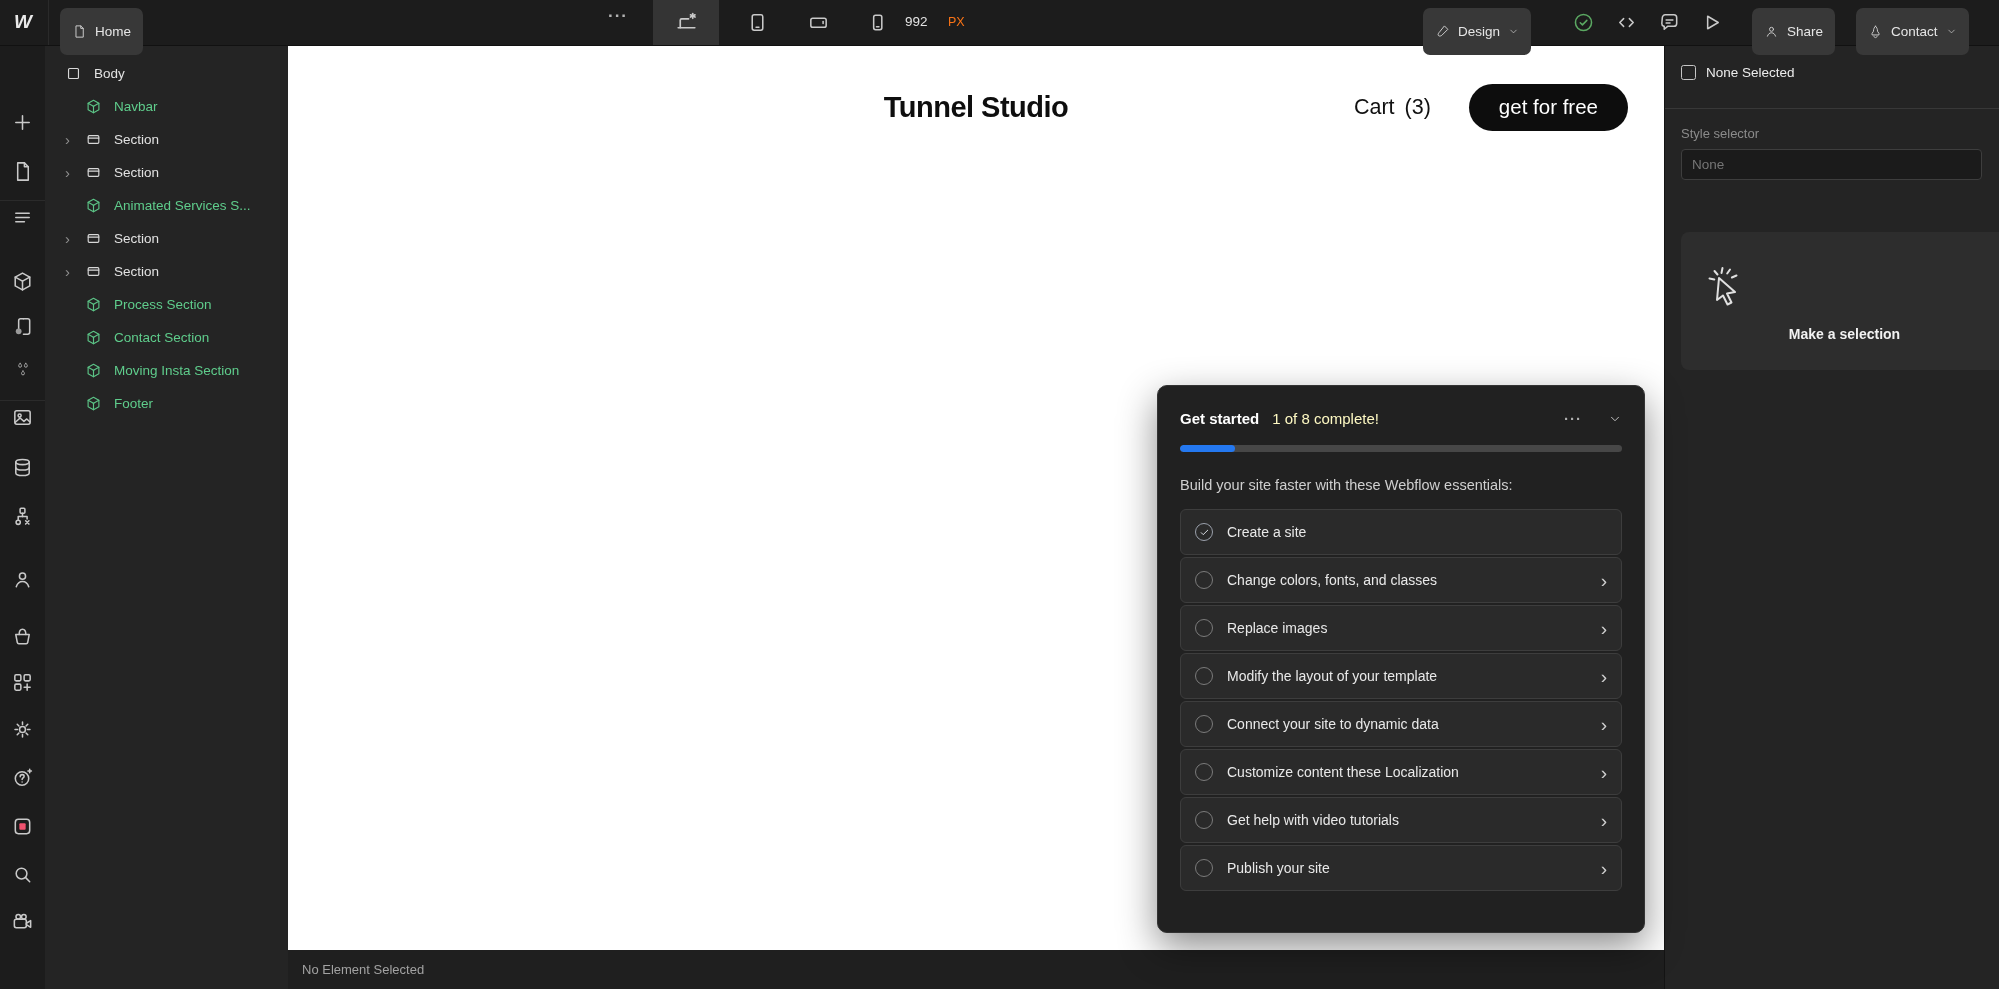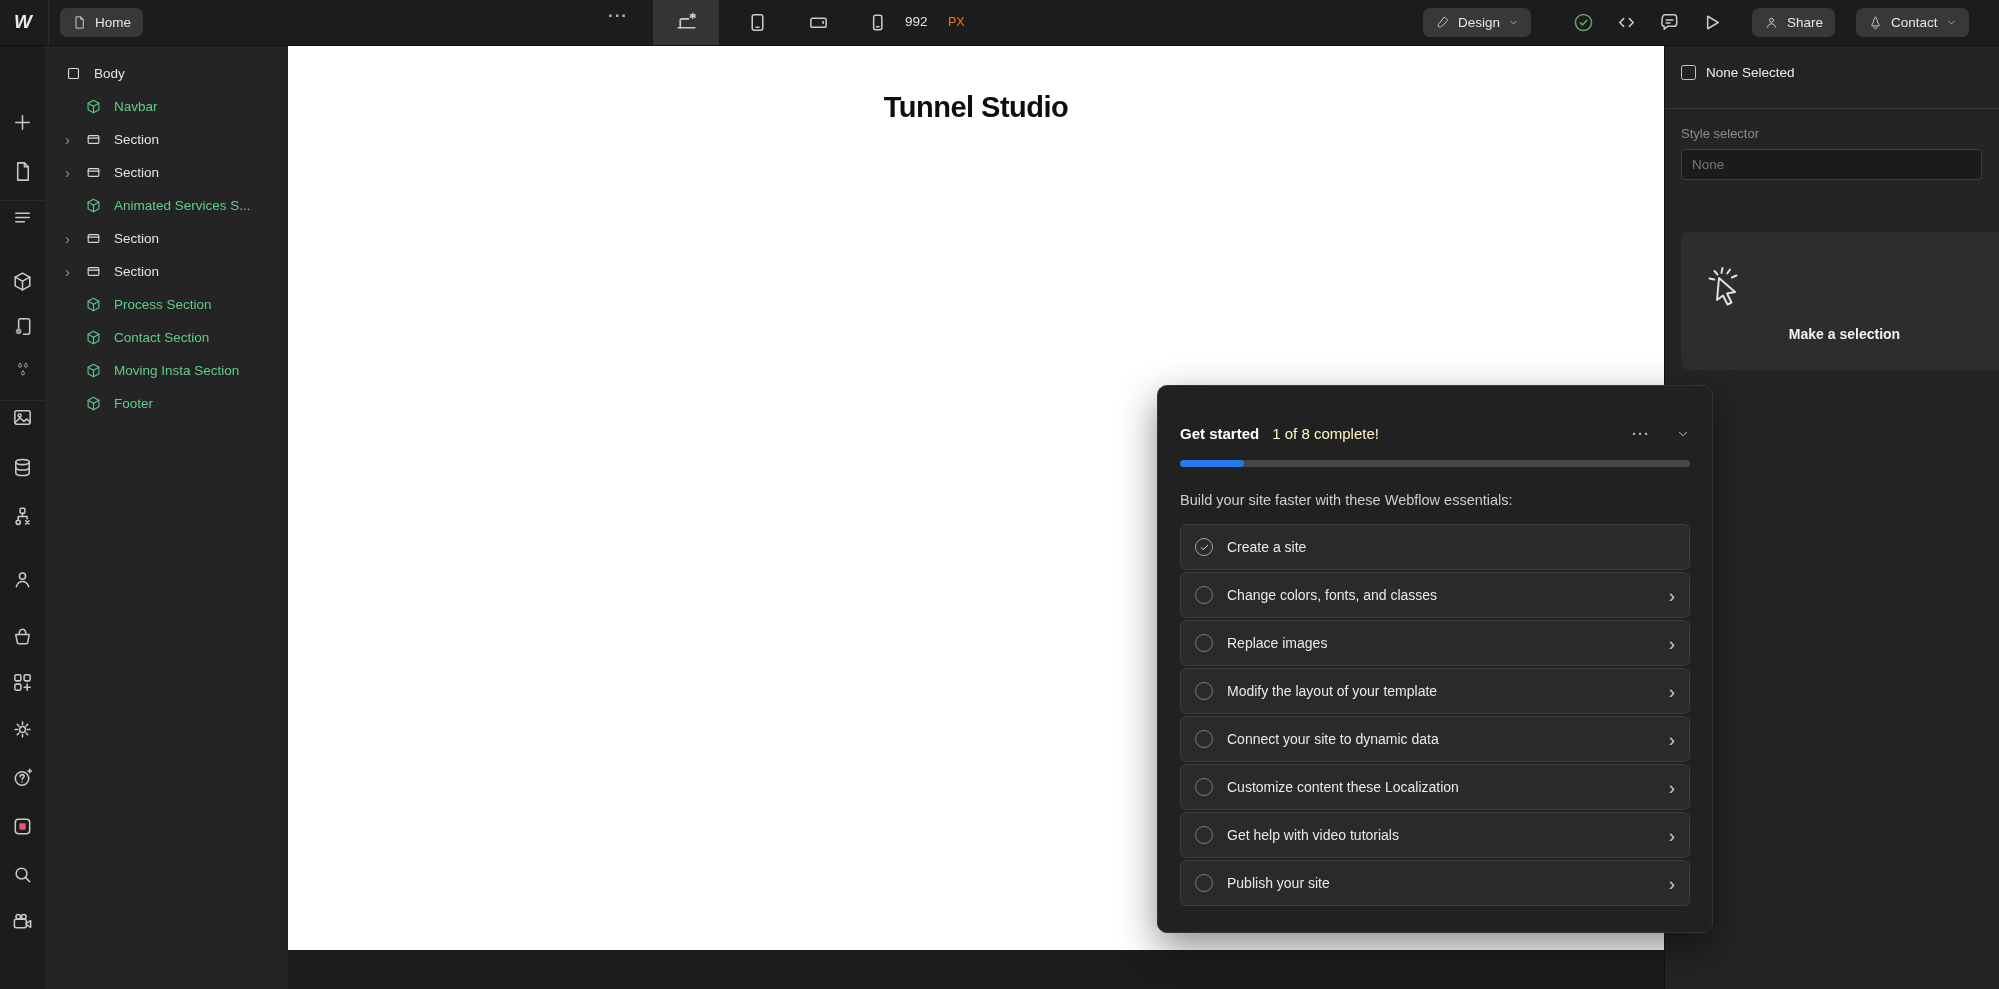--- a/index.html
+++ b/index.html
@@ -4,21 +4,21 @@
 <style>
   html,body{margin:0;padding:0;background:#0e0e0e;}
   .app{position:relative;width:1999px;height:989px;background:#1c1c1c;overflow:hidden;
        font-family:"Liberation Sans","DejaVu Sans",sans-serif;-webkit-font-smoothing:antialiased;}
   svg{stroke:#c9c9c9;stroke-width:1.6;fill:none;stroke-linecap:round;stroke-linejoin:round;display:block;}
 
   
   .topbar{position:absolute;left:0;top:0;width:100%;height:45px;background:#1c1c1c;border-bottom:1px solid #111;z-index:10;}
   .tb-logo{position:absolute;left:14px;top:10px;width:26px;height:24px;color:#e9e9e9;font-weight:900;font-style:italic;font-size:19px;line-height:24px;}
   .tb-sep{position:absolute;left:48px;top:0;width:1px;height:45px;background:#2a2a2a;}
-  .btn{display:flex;align-items:center;gap:8px;background:#383838;border-radius:7px;height:29px;padding:0 12px;
+  .btn{display:flex;align-items:center;gap:8px;background:#383838;border-radius:7px;height:29px;padding:9px 12px;
        color:#e6e6e6;font-size:13.5px;}
   .tb-home{position:absolute;left:60px;top:8px;}
   .tb-more{position:absolute;left:608px;top:6px;color:#b3b3b3;font-size:17px;letter-spacing:1px;font-weight:700;}
   .bp{position:absolute;top:0;height:45px;display:flex;align-items:center;justify-content:center;}
   .bp.active{background:#343434;}
   .bp-desktop{left:653px;width:66px;}
   .bp-tablet{left:735px;width:44px;}
   .bp-land{left:793px;width:50px;}
   .bp-port{left:855px;width:44px;}
   .tb-width{position:absolute;left:905px;top:14px;color:#e3e3e3;font-size:13.5px;}
@@ -59,22 +59,22 @@
   .cnav-cta{background:#0d0d0d;color:#fff;border-radius:24px;height:47px;display:flex;align-items:center;padding:0 30px;font-size:20.5px;}
   .hero{position:absolute;left:34px;top:204px;}
   .hero-line{height:222px;line-height:222px;font-size:170px;font-weight:700;letter-spacing:-5px;color:#0f0f0f;white-space:nowrap;}
   .hero-line.accent{color:#f4506c;}
 
   
   .statusbar{position:absolute;left:288px;top:950px;width:1376px;height:39px;background:#1f1f1f;color:#a2a2a2;
              font-size:13px;line-height:39px;padding-left:14px;box-sizing:border-box;z-index:6;}
 
   
-  .gs{position:absolute;left:1157px;top:385px;width:556px;height:548px;background:#212121;border:1px solid #333;
-      border-radius:10px;box-shadow:0 14px 38px rgba(0,0,0,.45);z-index:8;box-sizing:border-box;padding:17px 22px;}
+  .gs{position:absolute;left:1157px;top:385px;width:488px;height:548px;background:#212121;border:1px solid #333;
+      border-radius:10px;box-shadow:0 14px 38px rgba(0,0,0,.45);z-index:8;box-sizing:border-box;padding:2px 22px;}
   .gs-head{display:flex;align-items:center;margin-top:22px;}
   .gs-title{color:#fff;font-size:15px;font-weight:700;}
   .gs-progress-label{color:#fef9c3;font-size:15px;margin-left:13px;flex:1;}
   .gs-more{color:#b0b0b0;font-size:15px;font-weight:700;letter-spacing:1px;margin-right:26px;}
   .gs-bar{margin-top:18px;height:7px;background:#474747;border-radius:4px;overflow:hidden;}
   .gs-fill{height:100%;background:#2478f0;border-radius:4px;width:12.5%;}
   .gs-sub{margin-top:25px;color:#cfcfcf;font-size:14.5px;}
   .gs-list{margin-top:16px;}
   .gs-row{height:44px;background:#2a2a2a;border:1px solid #3d3d3d;border-radius:6px;margin-bottom:2px;
           display:flex;align-items:center;padding:0 14px;}
@@ -494,20 +494,27 @@
   <div class="canvas">
     <div class="cnav">
       <div class="cnav-links">
           <span class="cnav-link"></span>
           <span class="cnav-link"></span>
           <span class="cnav-link"></span>
           <span class="cnav-link"></span>
           <span class="cnav-link"></span>
         </div>
       <div class="cnav-brand">Tunnel Studio</div>
+      <div class="cnav-right">
+        <div class="cnav-cart">
+          <span>Cart</span>
+          <span>(3)</span>
+        </div>
+        <div class="cnav-cta">get for free</div>
+      </div>
     </div>
     <div class="hero">
         <div class="hero-line"></div>
         <div class="hero-line accent"></div>
         <div class="hero-line"></div>
       </div>
   </div>
 
   <div class="gs">
     <div class="gs-head">
@@ -606,13 +613,14 @@
             <path d="M29 7.5l-2.8 4"></path>
             <path d="M35.5 13.5l-4.6 2"></path>
             <path d="M13.5 9l3 3.5"></path>
             <path d="M8.5 16.5l4.8 1"></path>
         </svg>
       </span>
       <div class="ins-card-title">Make a selection</div>
     </div>
   </div>
 
+  <div class="statusbar">No Element Selected</div>
 </div>
 
 </body></html>

